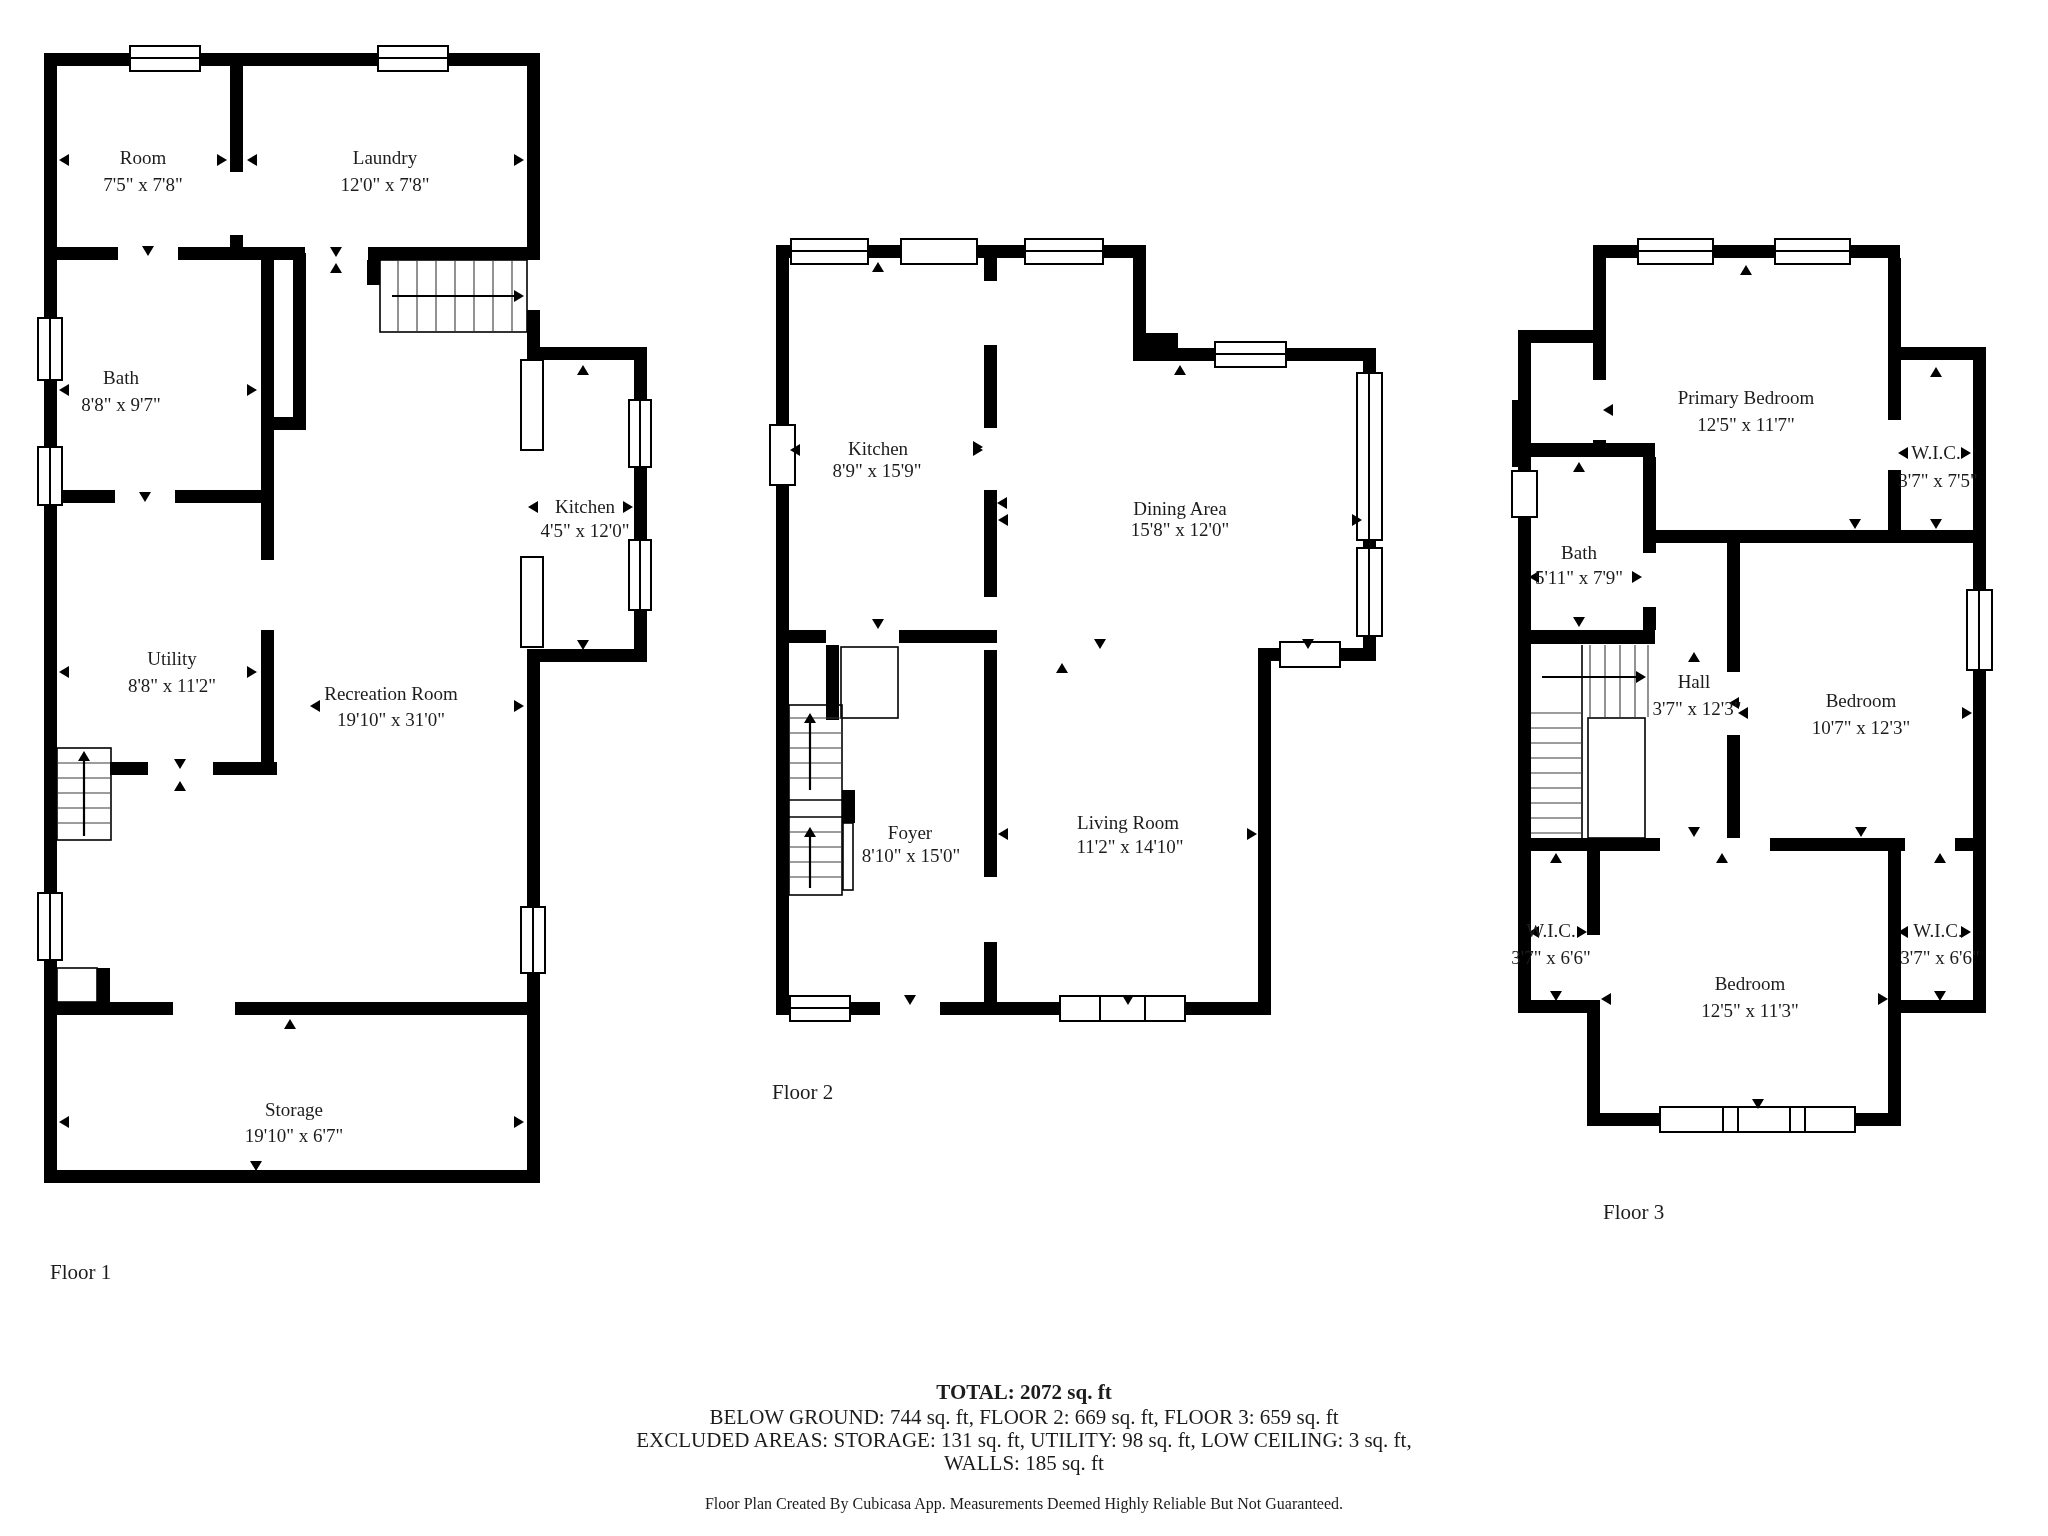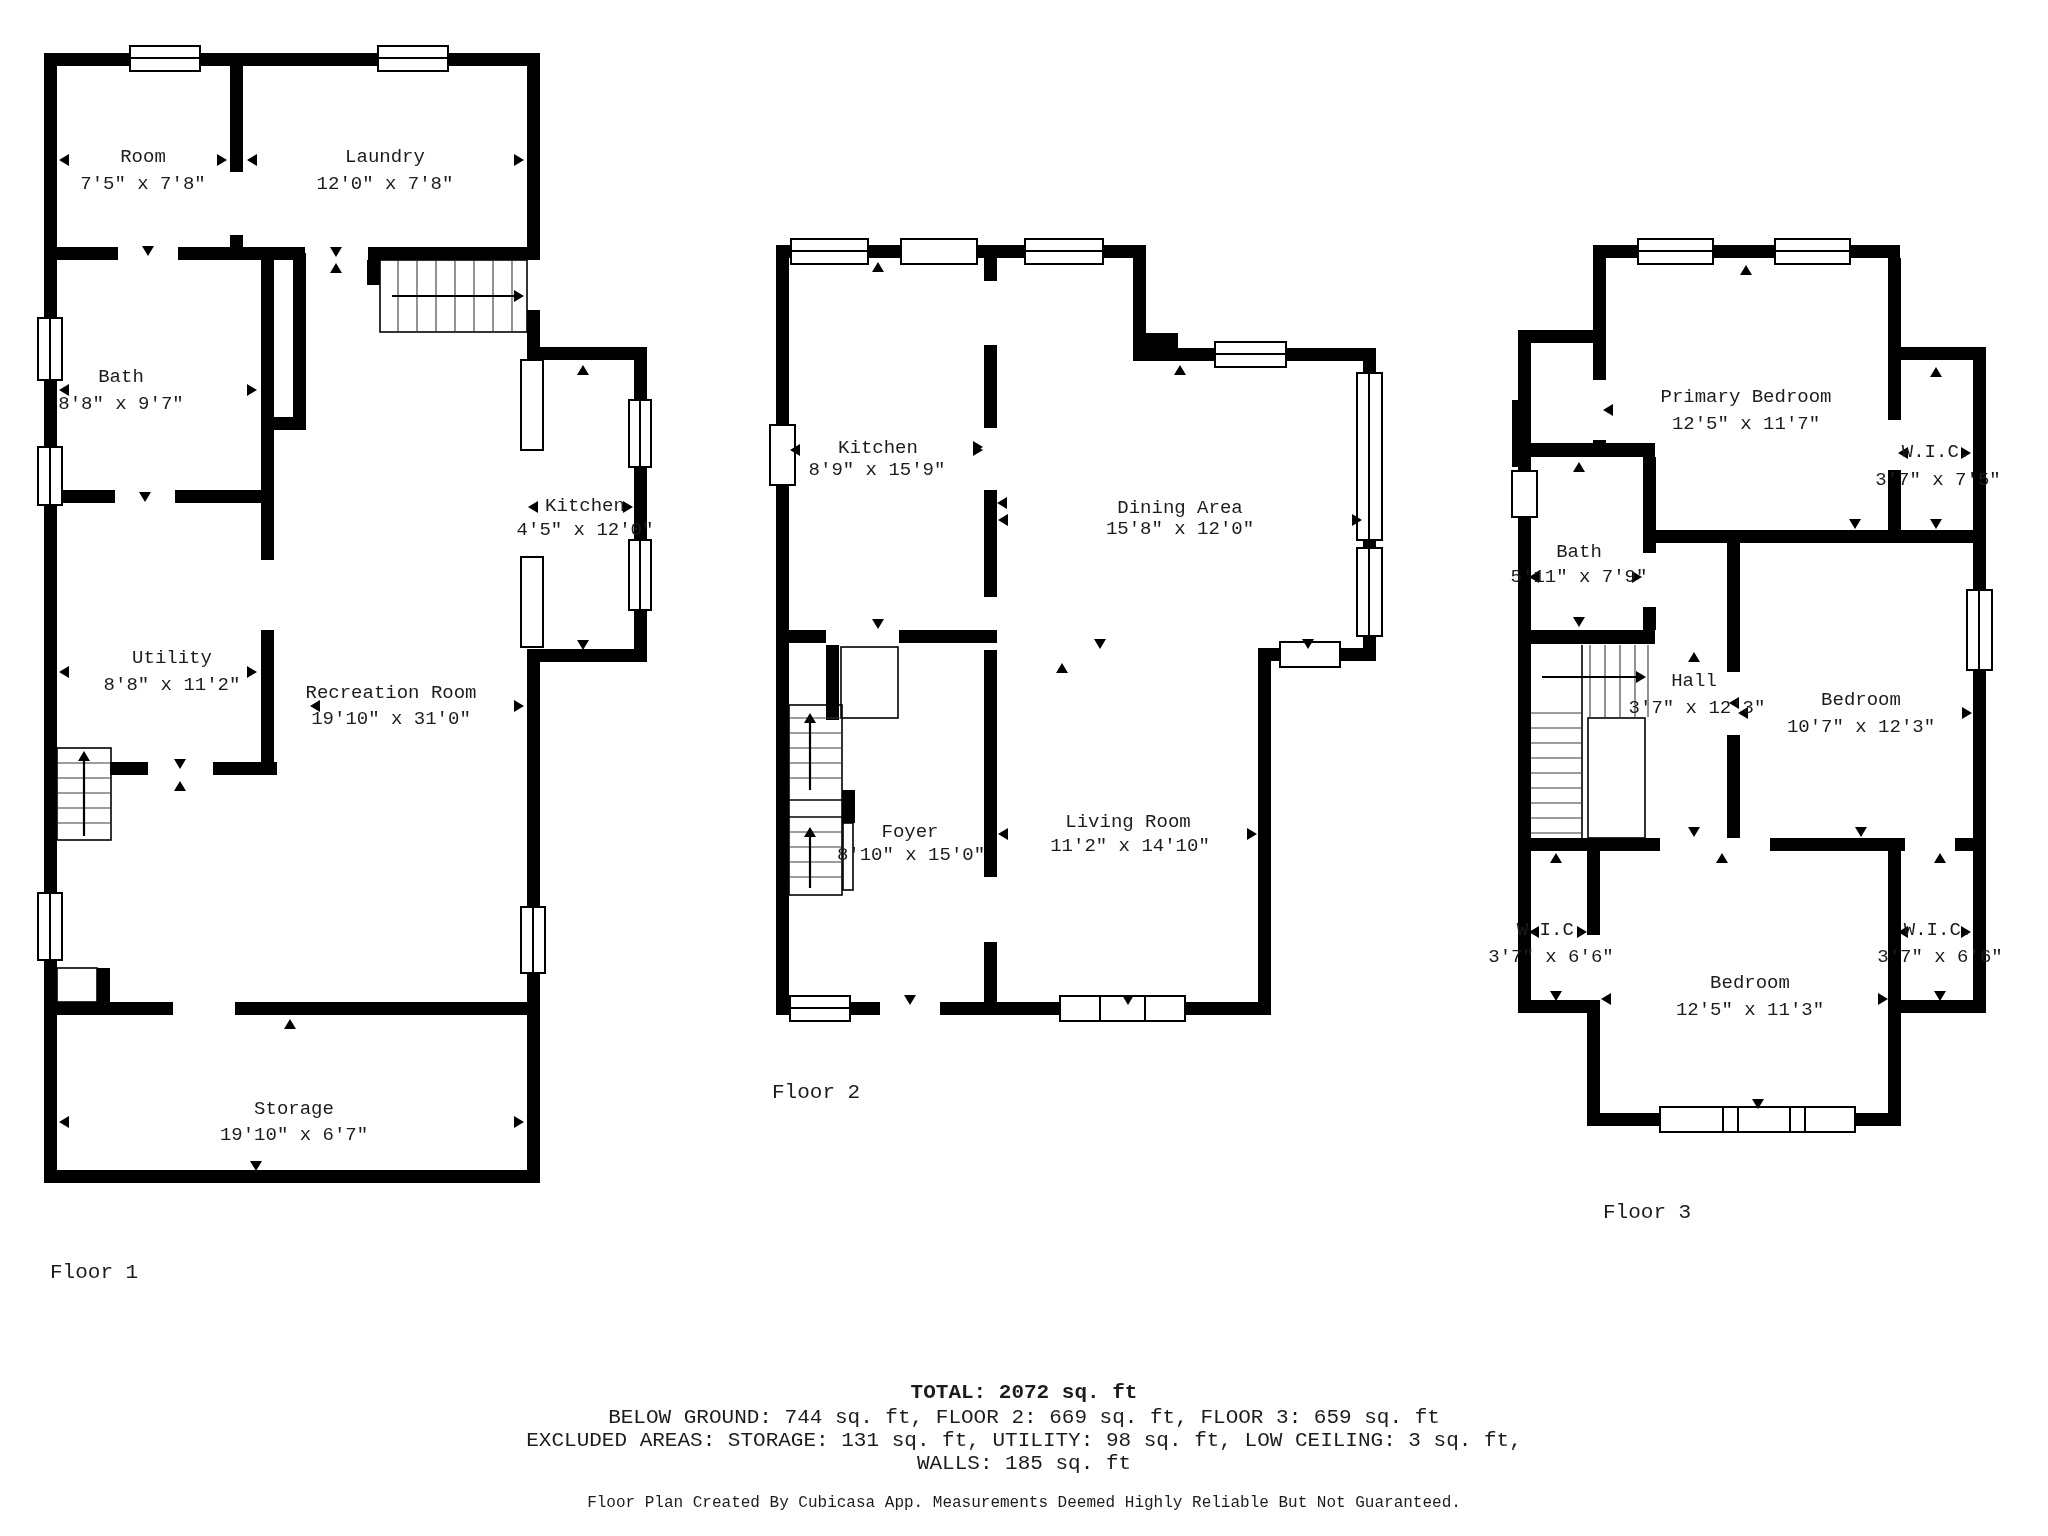--- a/index.html
+++ b/index.html
@@ -1,16 +1,16 @@
 <!DOCTYPE html>
 <html><head>
 <meta charset="utf-8">
 <style>
   html,body{margin:0;padding:0;background:#ffffff;}
-  .page{position:relative;width:2048px;height:1536px;background:#fff;font-family:Liberation Mono, monospace;}
+  .page{position:relative;width:2048px;height:1536px;background:#fff;font-family:Liberation Serif, serif;}
   svg{display:block;}
   .wall{fill:#000;}
   .win{fill:#fff;stroke:#000;stroke-width:2;}
   .mull{stroke:#000;stroke-width:2;}
   .thin{fill:none;stroke:#000;stroke-width:1.6;}
   .tread{stroke:#3a3a3a;stroke-width:1.1;}
   .aline{stroke:#000;stroke-width:2.2;}
   .tri{fill:#000;}
   text{fill:#1c1c1c;}
   .rn{font-size:19px;text-anchor:middle;dominant-baseline:central;}

